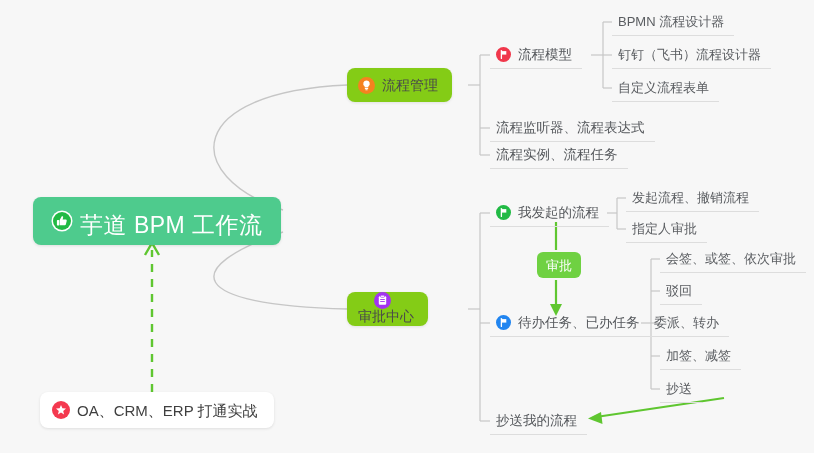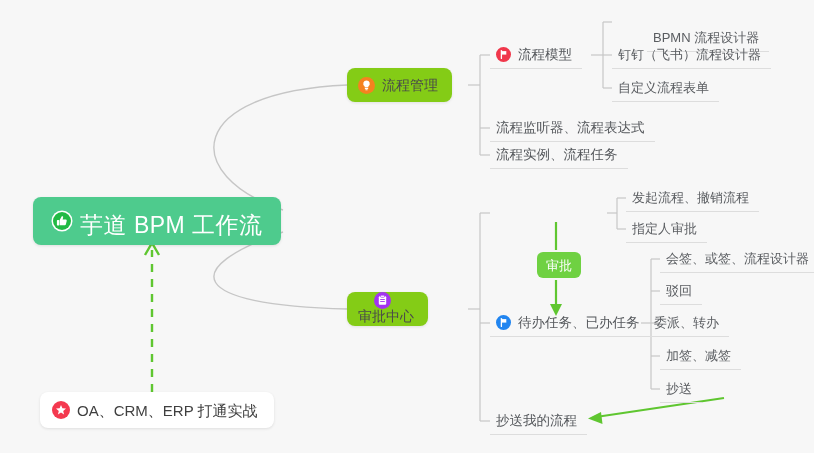--- a/index.html
+++ b/index.html
@@ -179,21 +179,21 @@
     <span class="icon">
       <svg width="15" height="15" viewBox="0 0 15 15" aria-hidden="true">
         <circle cx="7.5" cy="7.5" r="7.5" fill="#f0374b"></circle>
         <path d="M5.4 3.6 v7.8" stroke="#ffffff" stroke-width="1.3" stroke-linecap="round"></path>
         <path d="M5.9 4.1 h4.4 v3.5 h-4.4 z" fill="#ffffff"></path>
       </svg>
     </span>
     <span class="label">流程模型</span>
   </div>
 
-  <div class="node leaf sub" style="left:647px; top:8px;margin-top:16px;">
+  <div class="node leaf sub" style="left:612px; top:8px;">
     <span class="label">BPMN 流程设计器</span>
   </div>
   <div class="node leaf sub" style="left:612px; top:41px;">
     <span class="label">钉钉（飞书）流程设计器</span>
   </div>
   <div class="node leaf sub" style="left:612px; top:74px;justify-content:center;">
     <span class="label">自定义流程表单</span>
   </div>
 
   <div class="node leaf" style="left:490px; top:114px;">
@@ -209,20 +209,30 @@
         <circle cx="8.5" cy="8.5" r="8.5" fill="#a333f1"></circle>
         <rect x="4.8" y="4.2" width="7.4" height="8.6" rx="1.1" fill="#ffffff"></rect>
         <rect x="6.5" y="3.2" width="4" height="2.1" rx="0.8" fill="#ffffff" stroke="#a333f1" stroke-width="0.7"></rect>
         <rect x="6.2" y="7.1" width="4.6" height="0.9" fill="#a333f1"></rect>
         <rect x="6.2" y="9.1" width="4.6" height="0.9" fill="#a333f1"></rect>
       </svg>
     </span>
     <span class="label">审批中心</span>
   </div>
 
+  <div class="node leaf" style="left:490px; top:199px;">
+    <span class="icon">
+      <svg width="15" height="15" viewBox="0 0 15 15" aria-hidden="true">
+        <circle cx="7.5" cy="7.5" r="7.5" fill="#21ba45"></circle>
+        <path d="M5.4 3.6 v7.8" stroke="#ffffff" stroke-width="1.3" stroke-linecap="round"></path>
+        <path d="M5.9 4.1 h4.4 v3.5 h-4.4 z" fill="#ffffff"></path>
+      </svg>
+    </span>
+    <span class="label">我发起的流程</span>
+  </div>
   <div class="node leaf sub" style="left:626px; top:184px;">
     <span class="label">发起流程、撤销流程</span>
   </div>
   <div class="node leaf sub" style="left:626px; top:215px;">
     <span class="label">指定人审批</span>
   </div>
 
   <div class="node badge" style="left:537px; top:252px;">
     <span class="label">审批</span>
   </div>
@@ -232,21 +242,21 @@
       <svg width="15" height="15" viewBox="0 0 15 15" aria-hidden="true">
         <circle cx="7.5" cy="7.5" r="7.5" fill="#2185f0"></circle>
         <path d="M5.4 3.6 v7.8" stroke="#ffffff" stroke-width="1.3" stroke-linecap="round"></path>
         <path d="M5.9 4.1 h4.4 v3.5 h-4.4 z" fill="#ffffff"></path>
       </svg>
     </span>
     <span class="label">待办任务、已办任务</span>
   </div>
 
   <div class="node leaf sub" style="left:660px; top:245px;">
-    <span class="label">会签、或签、流程设计器</span>
+    <span class="label">会签、或签、依次审批</span>
   </div>
   <div class="node leaf sub" style="left:660px; top:277px;">
     <span class="label">驳回</span>
   </div>
   <div class="node leaf sub" style="left:648px; top:309px;">
     <span class="label">委派、转办</span>
   </div>
   <div class="node leaf sub" style="left:660px; top:342px;">
     <span class="label">加签、减签</span>
   </div>

